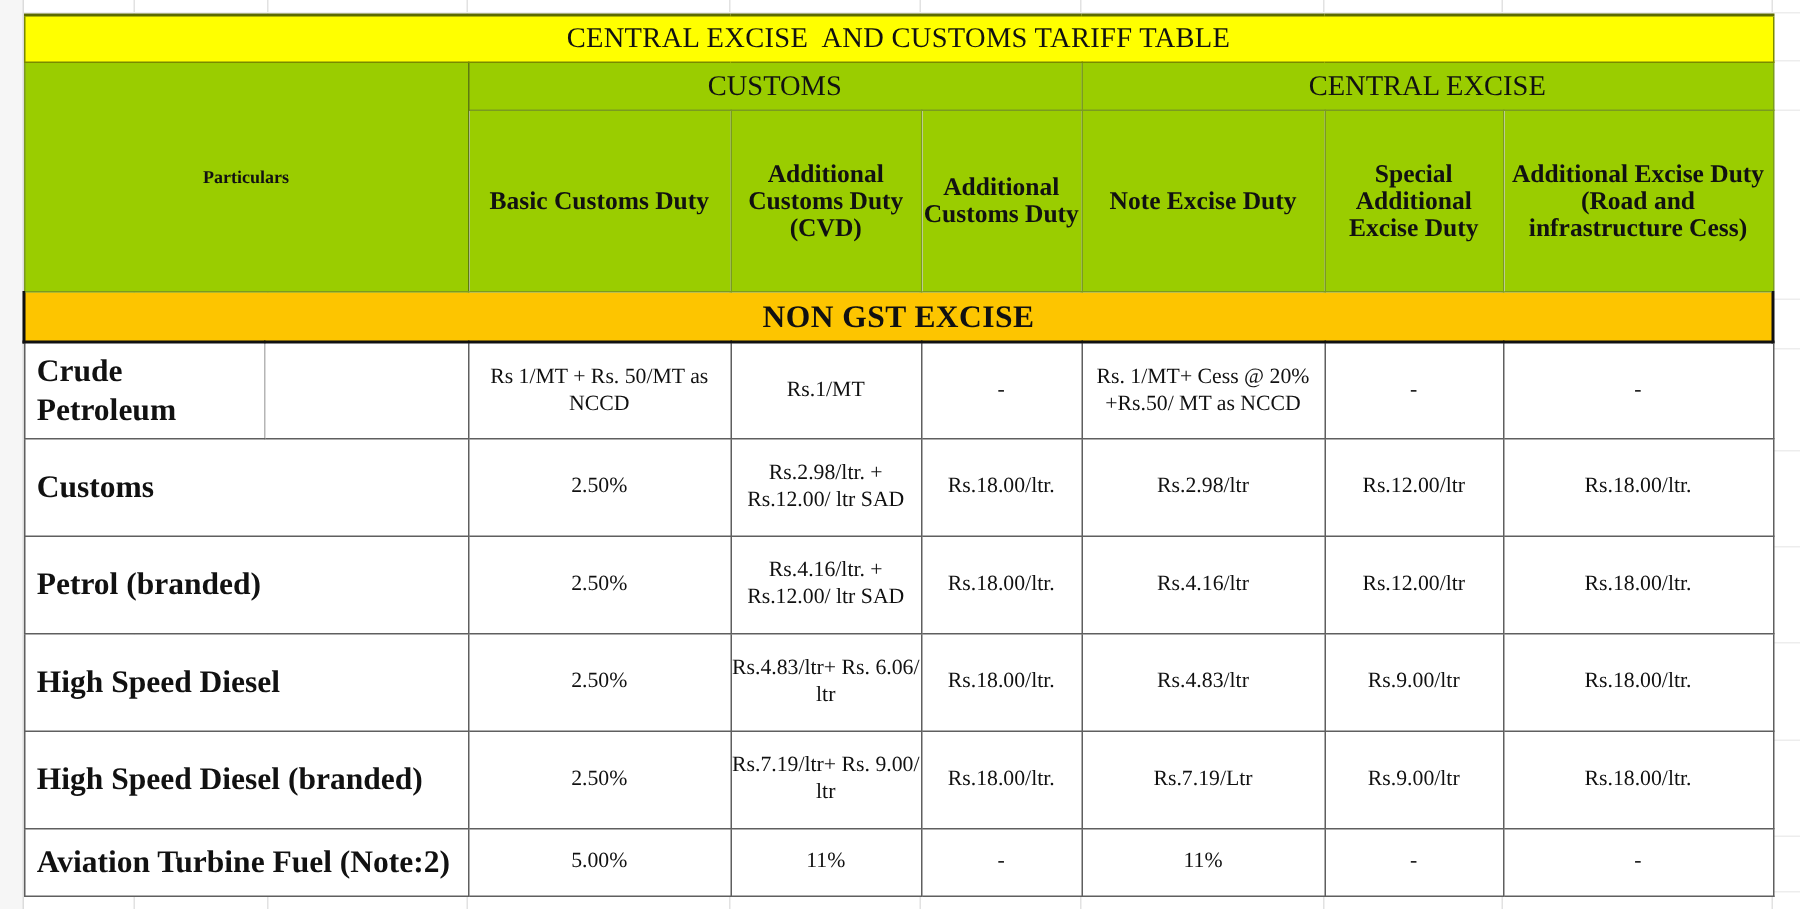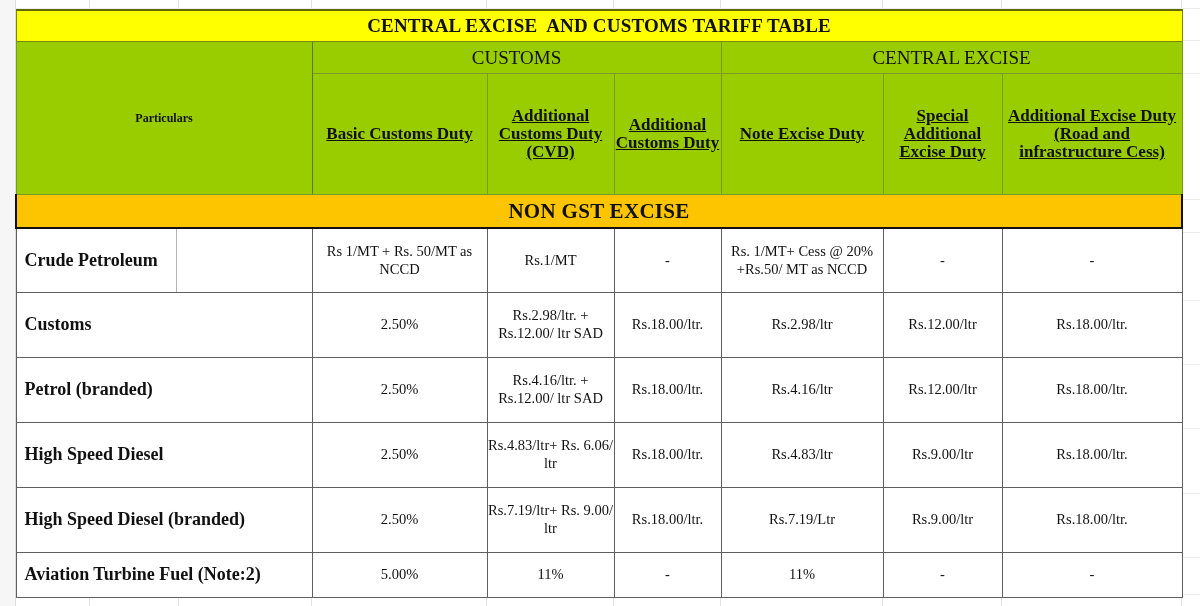--- a/index.html
+++ b/index.html
@@ -58,21 +58,21 @@
     vertical-align: middle;
     text-align: center;
     font-family: "Liberation Serif", serif;
     color: #111111;
   }
 
   .title-band {
     background: #ffff00;
     border: 1px solid #7a8a00;
     border-top: 2px solid #5d6b00;
-    font-weight: bold;
+    font-weight: normal;
     font-size: 19px;
     height: 30px;
     letter-spacing: 0.2px;
     white-space: pre;
   }
 
   .grp-head {
     background: #9acd00;
     border: 1px solid #7a9b20;
     font-size: 19px;
@@ -93,21 +93,20 @@
   .col-head {
     background: #9acd00;
     border: 1px solid #7a9b20;
     font-weight: bold;
     font-size: 17px;
     line-height: 1.06;
     height: 120px;
     vertical-align: top;
     padding-top: 3px;
     overflow: hidden;
-    text-decoration: underline;
   }
   .col-head .clip {
     display: block;
     max-height: 116px;
     overflow: hidden;
   }
 
   .section-band {
     background: #fdc500;
     border: 2px solid #111111;
@@ -121,21 +120,21 @@
   .data-row td {
     border: 1px solid #5f5f5f;
     font-size: 14.5px;
     line-height: 1.22;
     background: #ffffff;
   }
   .data-row td.particulars {
     text-align: left;
     padding-left: 8px;
     font-weight: bold;
-    font-size: 18px;
+    font-size: 21px;
     margin-top: 34px;
   }
   .data-row td.particulars-split-left {
     border-right: 1px solid #b5b5b5;
   }
   .data-row td.particulars-split-right {
     border-left: none;
   }
 
   .tall   { height: 64px; }

